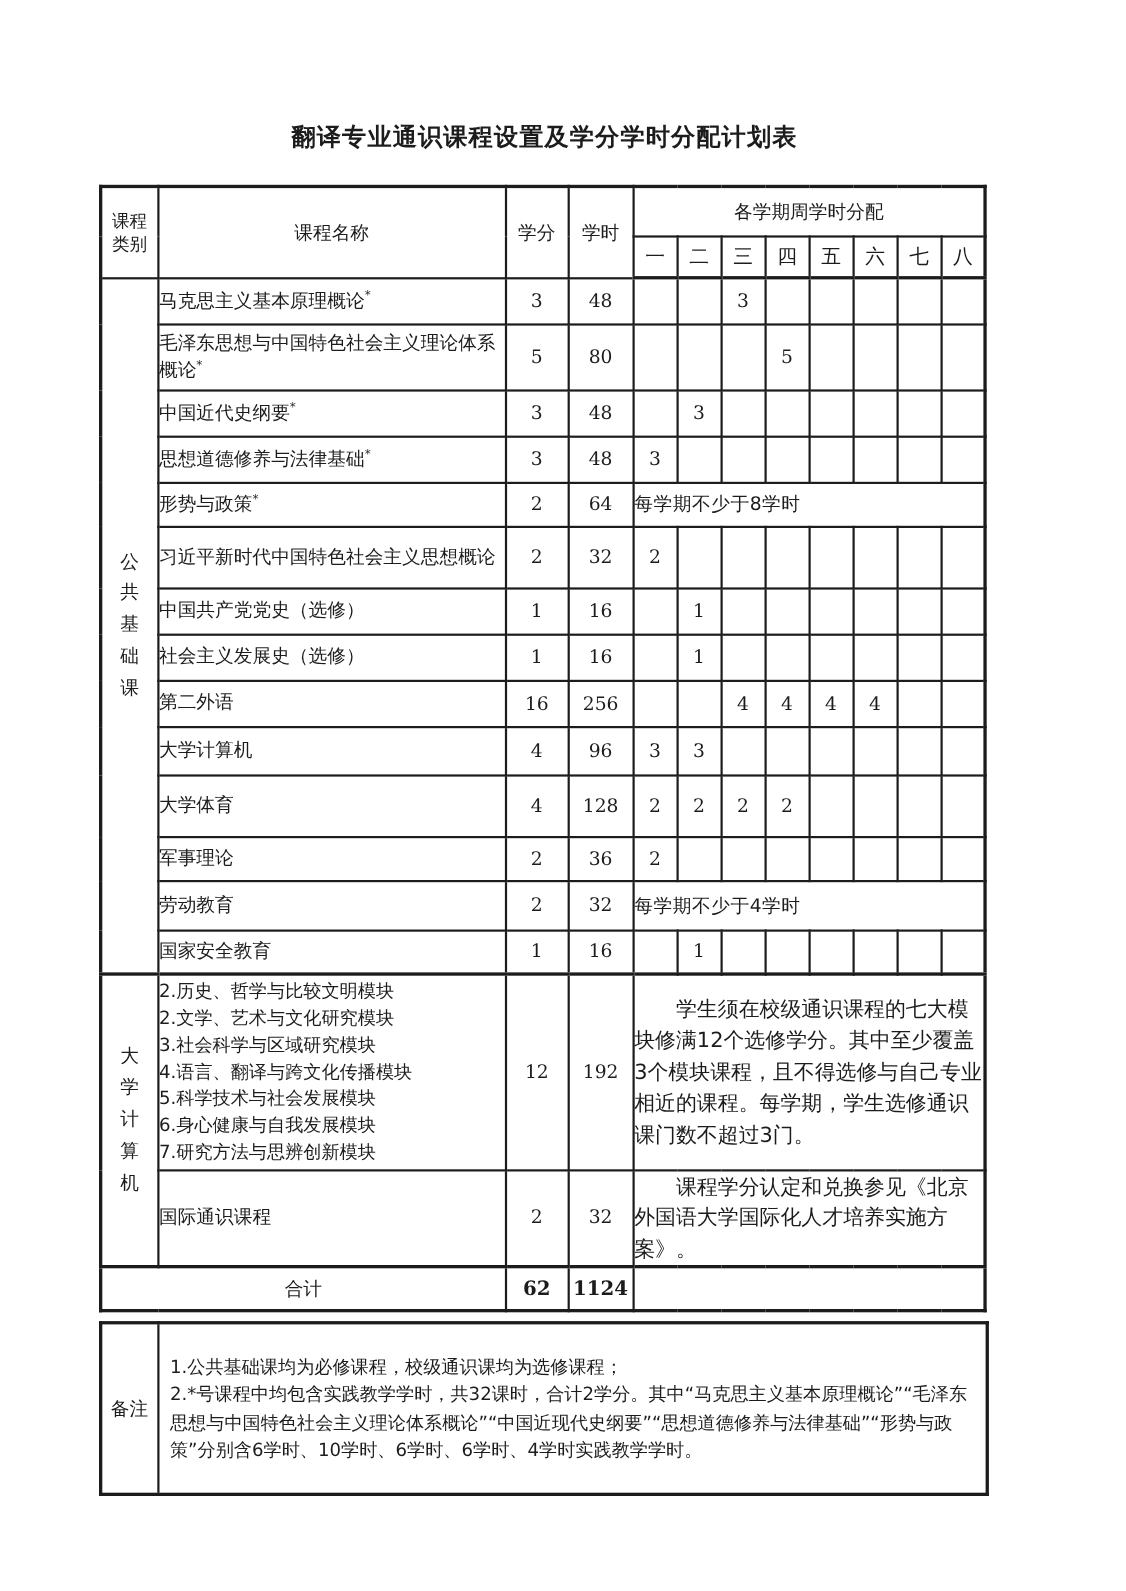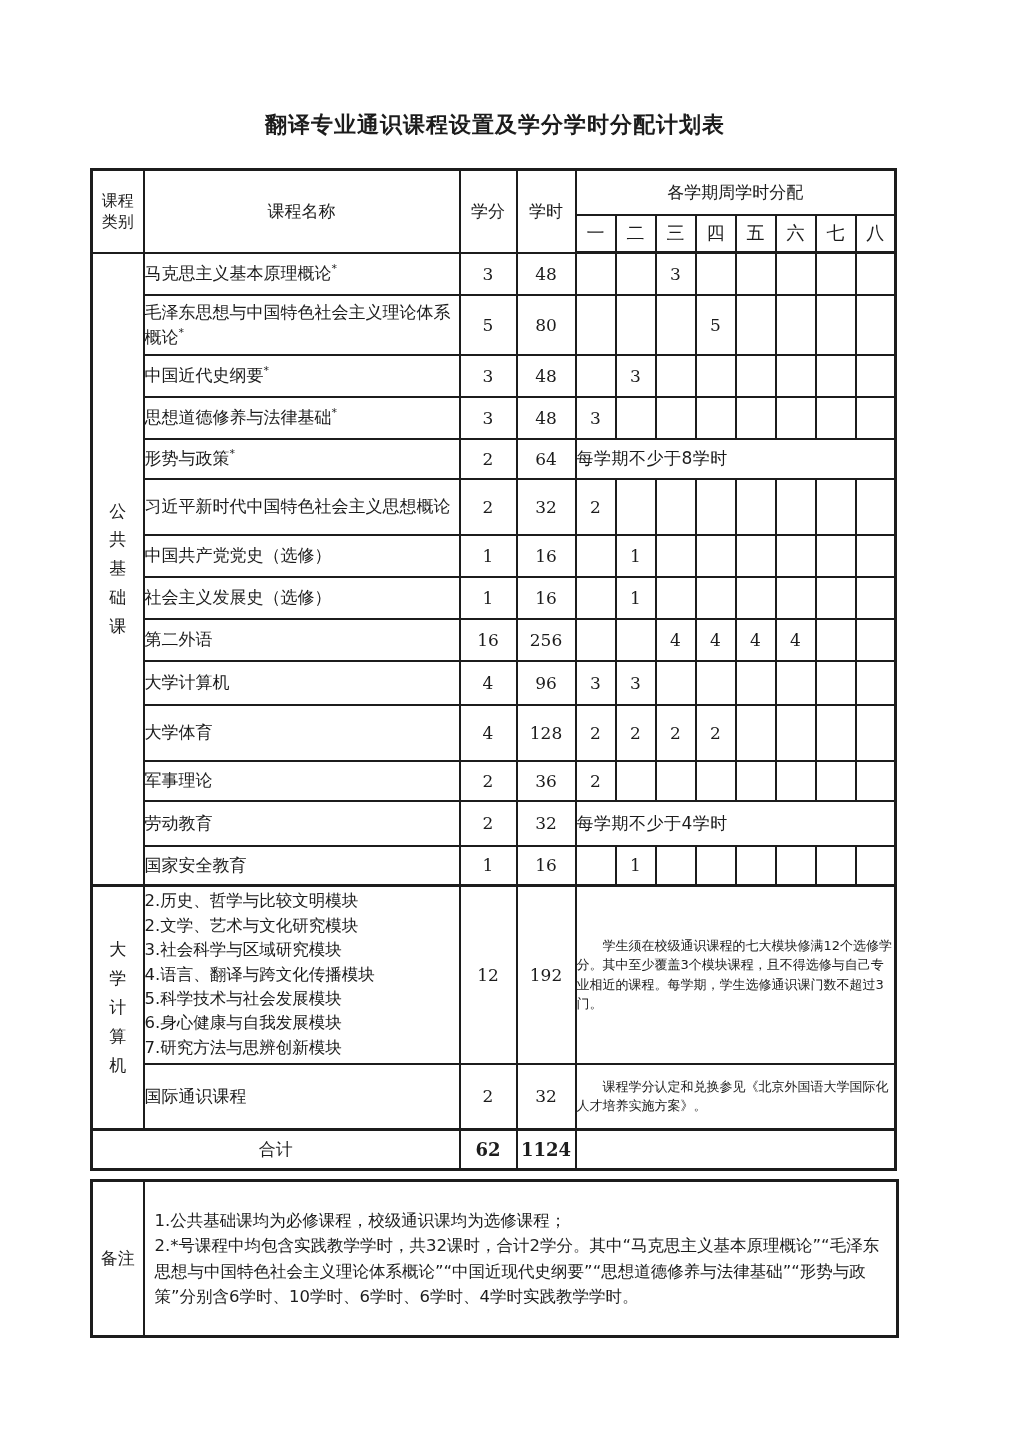--- a/index.html
+++ b/index.html
@@ -42,21 +42,21 @@
   th.deep { border-bottom: 3px solid #1c1c1c; }
   .wrap2 { width: 38px; margin: 0 auto; word-break: break-all; line-height: 1.35; font-size: 16px; }
   .vlabel { width: 20px; margin: 0 auto; word-break: break-all; line-height: 1.7; font-size: 17px; text-align: center; }
   td.name { text-align: left; padding: 3px 7px; line-height: 1.45; }
   sup.mark { font-size: 11px; }
   td.num, td.semv { text-align: center; font-family: "DejaVu Serif", serif; font-size: 17px; }
   td.semnote { text-align: left; font-size: 17px; letter-spacing: 0.5px; }
   td.modules { text-align: left; padding: 6px 6px; }
   td.modules div { line-height: 1.48; font-size: 16.5px; white-space: nowrap; }
   td.notecell { text-align: left; padding: 6px 9px; }
-  td.notecell p { font-size: 13px; line-height: 1.5; text-indent: 2em; }
+  td.notecell p { font-size: 19px; line-height: 1.5; text-indent: 2em; }
   tr.catsep td { border-top: 3px solid #1c1c1c; }
   td.totallabel { text-align: center; font-size: 18px; }
   td.num.total { font-weight: 600; font-size: 18px; }
   table.remarks {
     margin: 8px 0 0 90px;
     border-collapse: collapse;
     table-layout: fixed;
     width: 806px;
     border: 3px solid #1c1c1c;
   }

